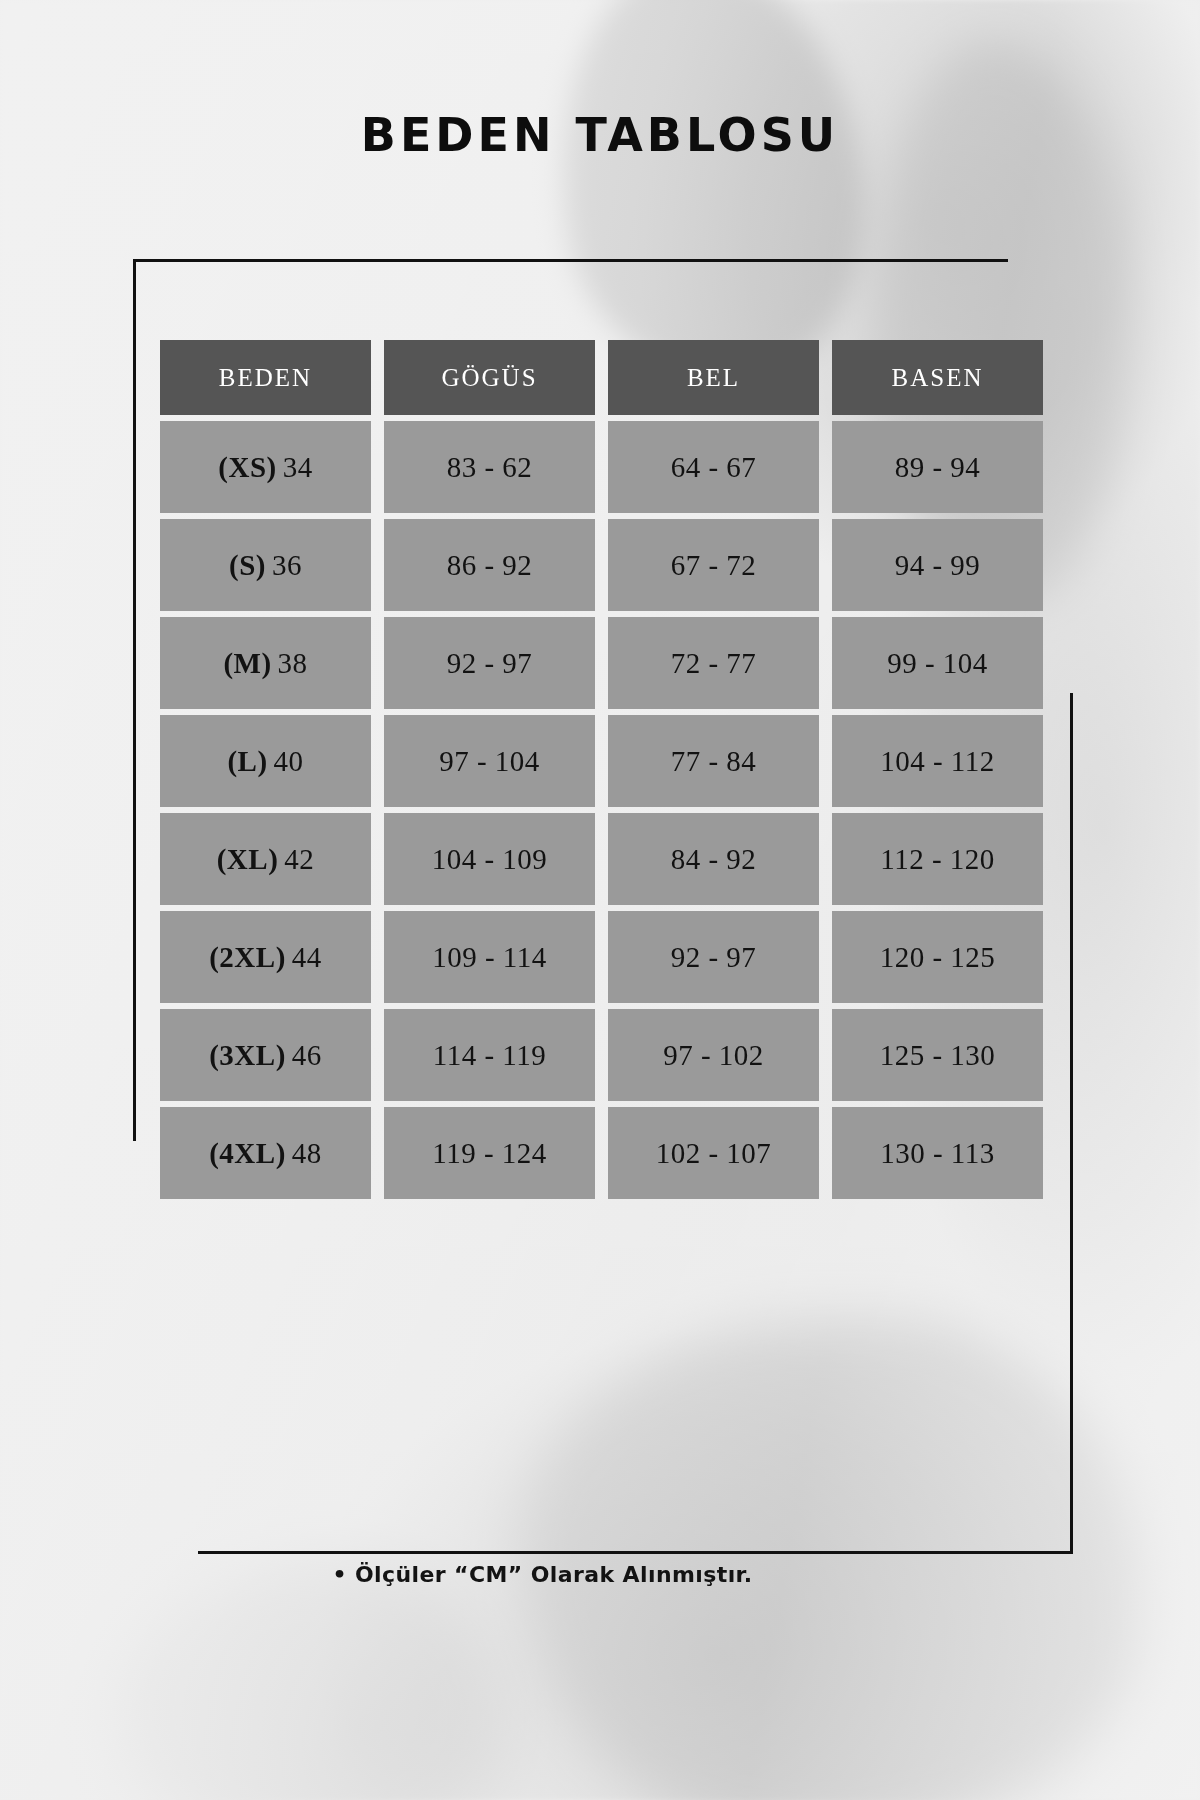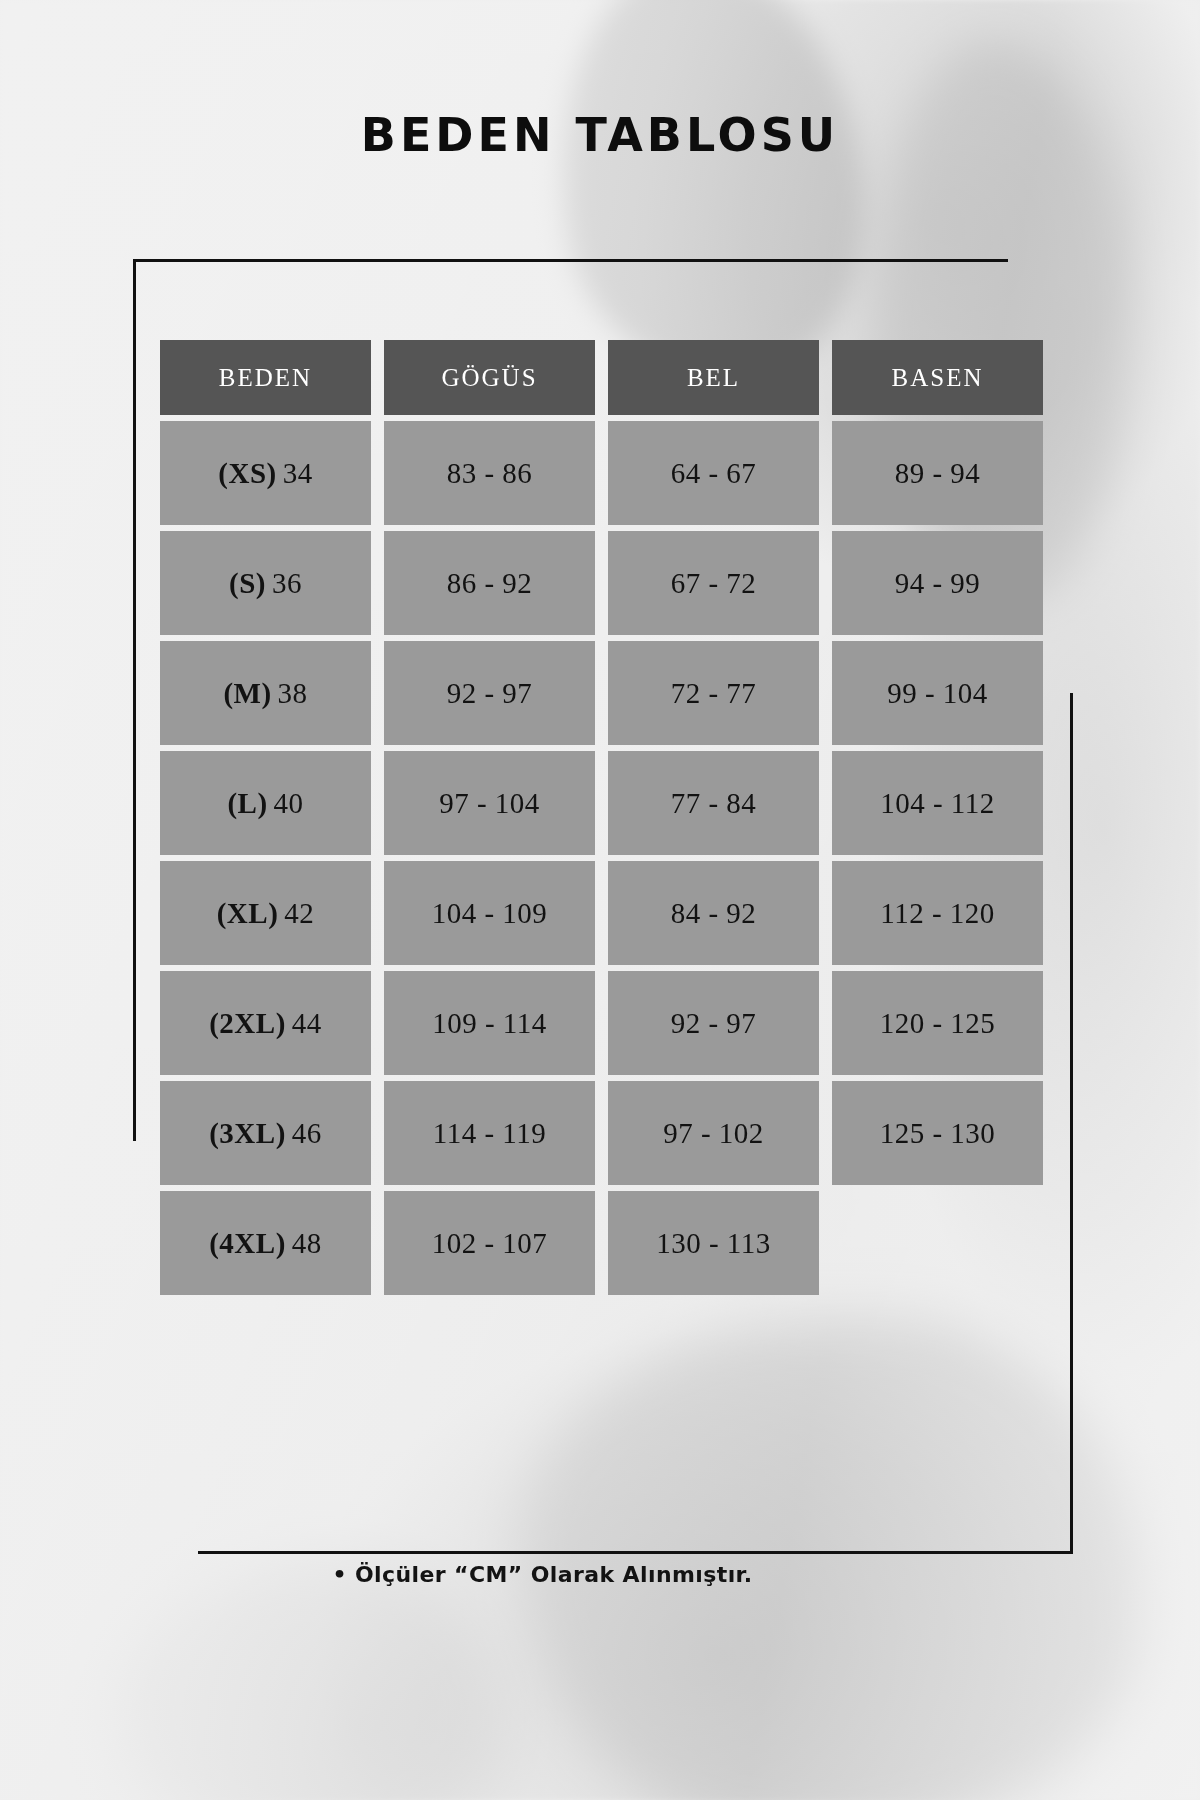--- a/index.html
+++ b/index.html
@@ -123,21 +123,21 @@
     display: flex;
     flex-direction: column;
     gap: 6px;
   }
   .row {
     display: grid;
     grid-template-columns: 211px 211px 211px 211px;
     gap: 13px;
   }
   .cell {
-    height: 104px;
+    height: 92px;
     display: flex;
     align-items: center;
     justify-content: center;
     font-size: 29px;
     color: #121212;
     background: #9a9a9a;
     letter-spacing: 0.5px;
   }
   .row.header .cell {
     background: #555555;
@@ -195,21 +195,21 @@
       <div class="cell">GÖGÜS</div>
       <div class="cell">BEL</div>
       <div class="cell">BASEN</div>
     </div>
 
     <div class="row">
       <div class="cell">
           <span class="sz-label">(XS)</span>
           <span>34</span>
         </div>
-      <div class="cell">83 - 86</div>
+      <div class="cell">83 - 62</div>
       <div class="cell">64 - 67</div>
       <div class="cell">89 - 94</div>
     </div>
 
     <div class="row">
       <div class="cell">
           <span class="sz-label">(S)</span>
           <span>36</span>
         </div>
       <div class="cell">86 - 92</div>
@@ -265,20 +265,21 @@
       <div class="cell">114 - 119</div>
       <div class="cell">97 - 102</div>
       <div class="cell">125 - 130</div>
     </div>
 
     <div class="row">
       <div class="cell">
           <span class="sz-label">(4XL)</span>
           <span>48</span>
         </div>
+      <div class="cell">119 - 124</div>
       <div class="cell">102 - 107</div>
       <div class="cell">130 - 113</div>
     </div>
 
 
   </div>
 
   <div class="footnote">
     <span class="bullet">•</span><span>Ölçüler “CM” Olarak Alınmıştır.</span>
   </div>

